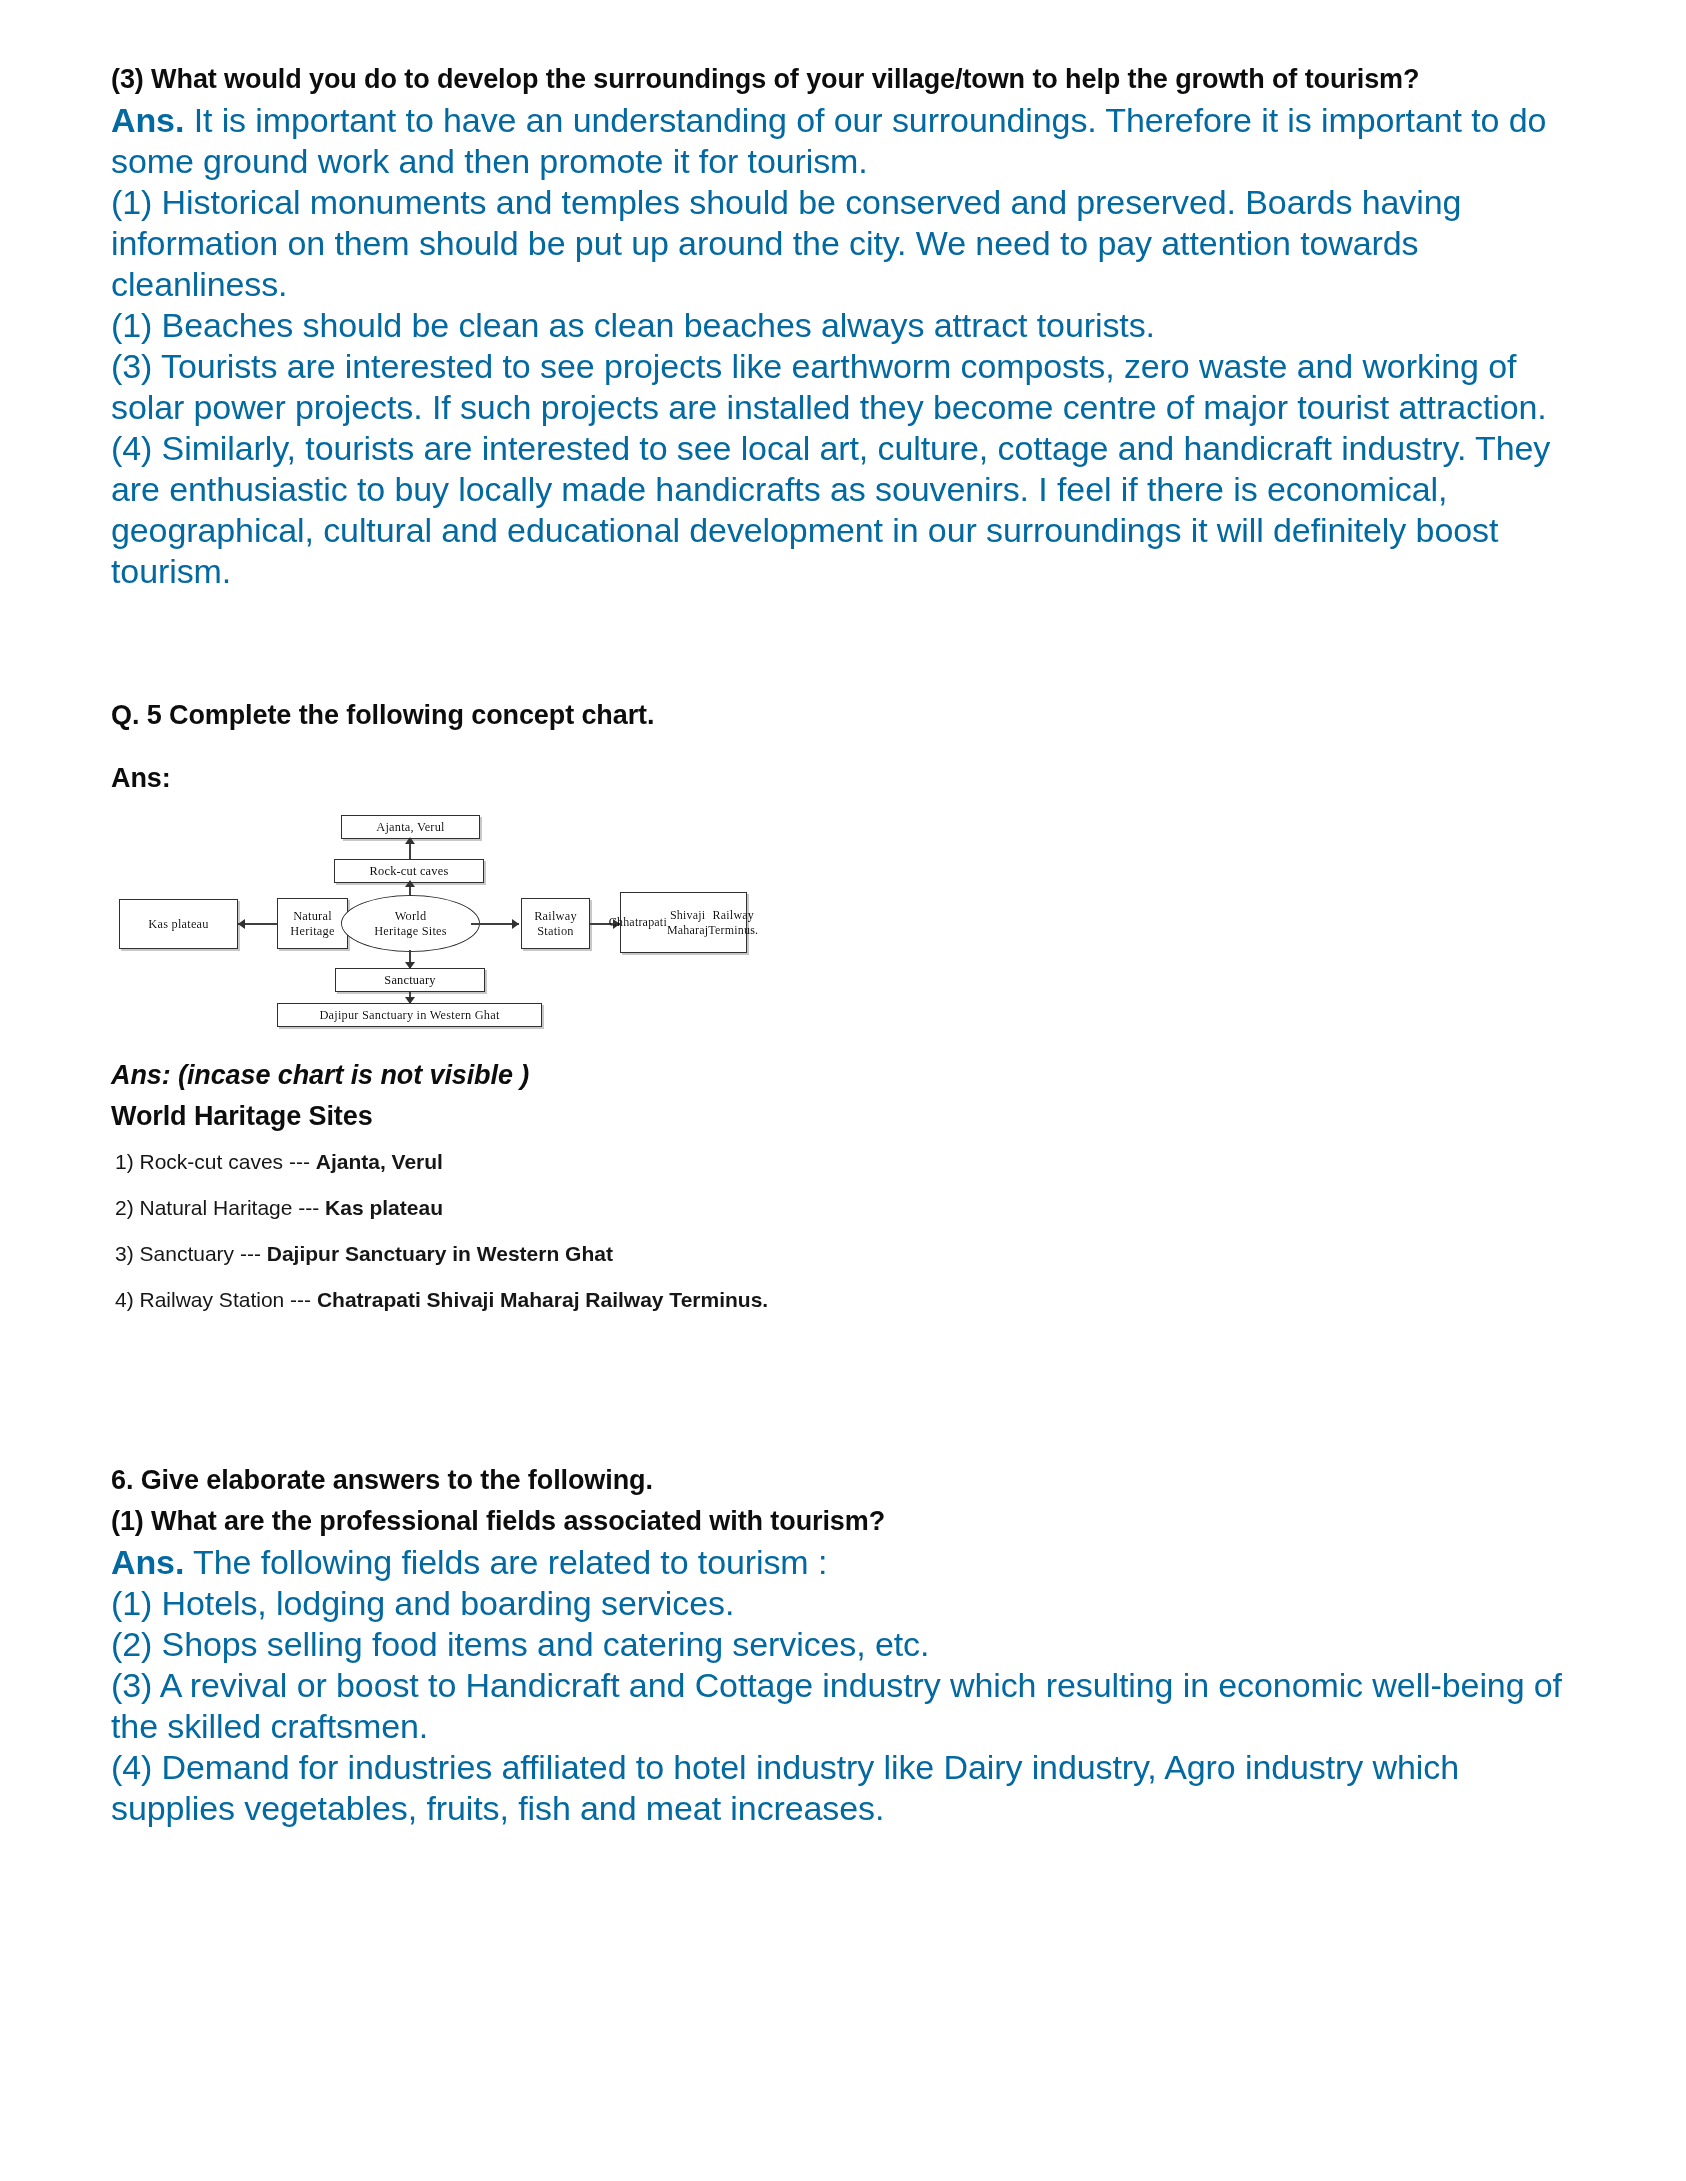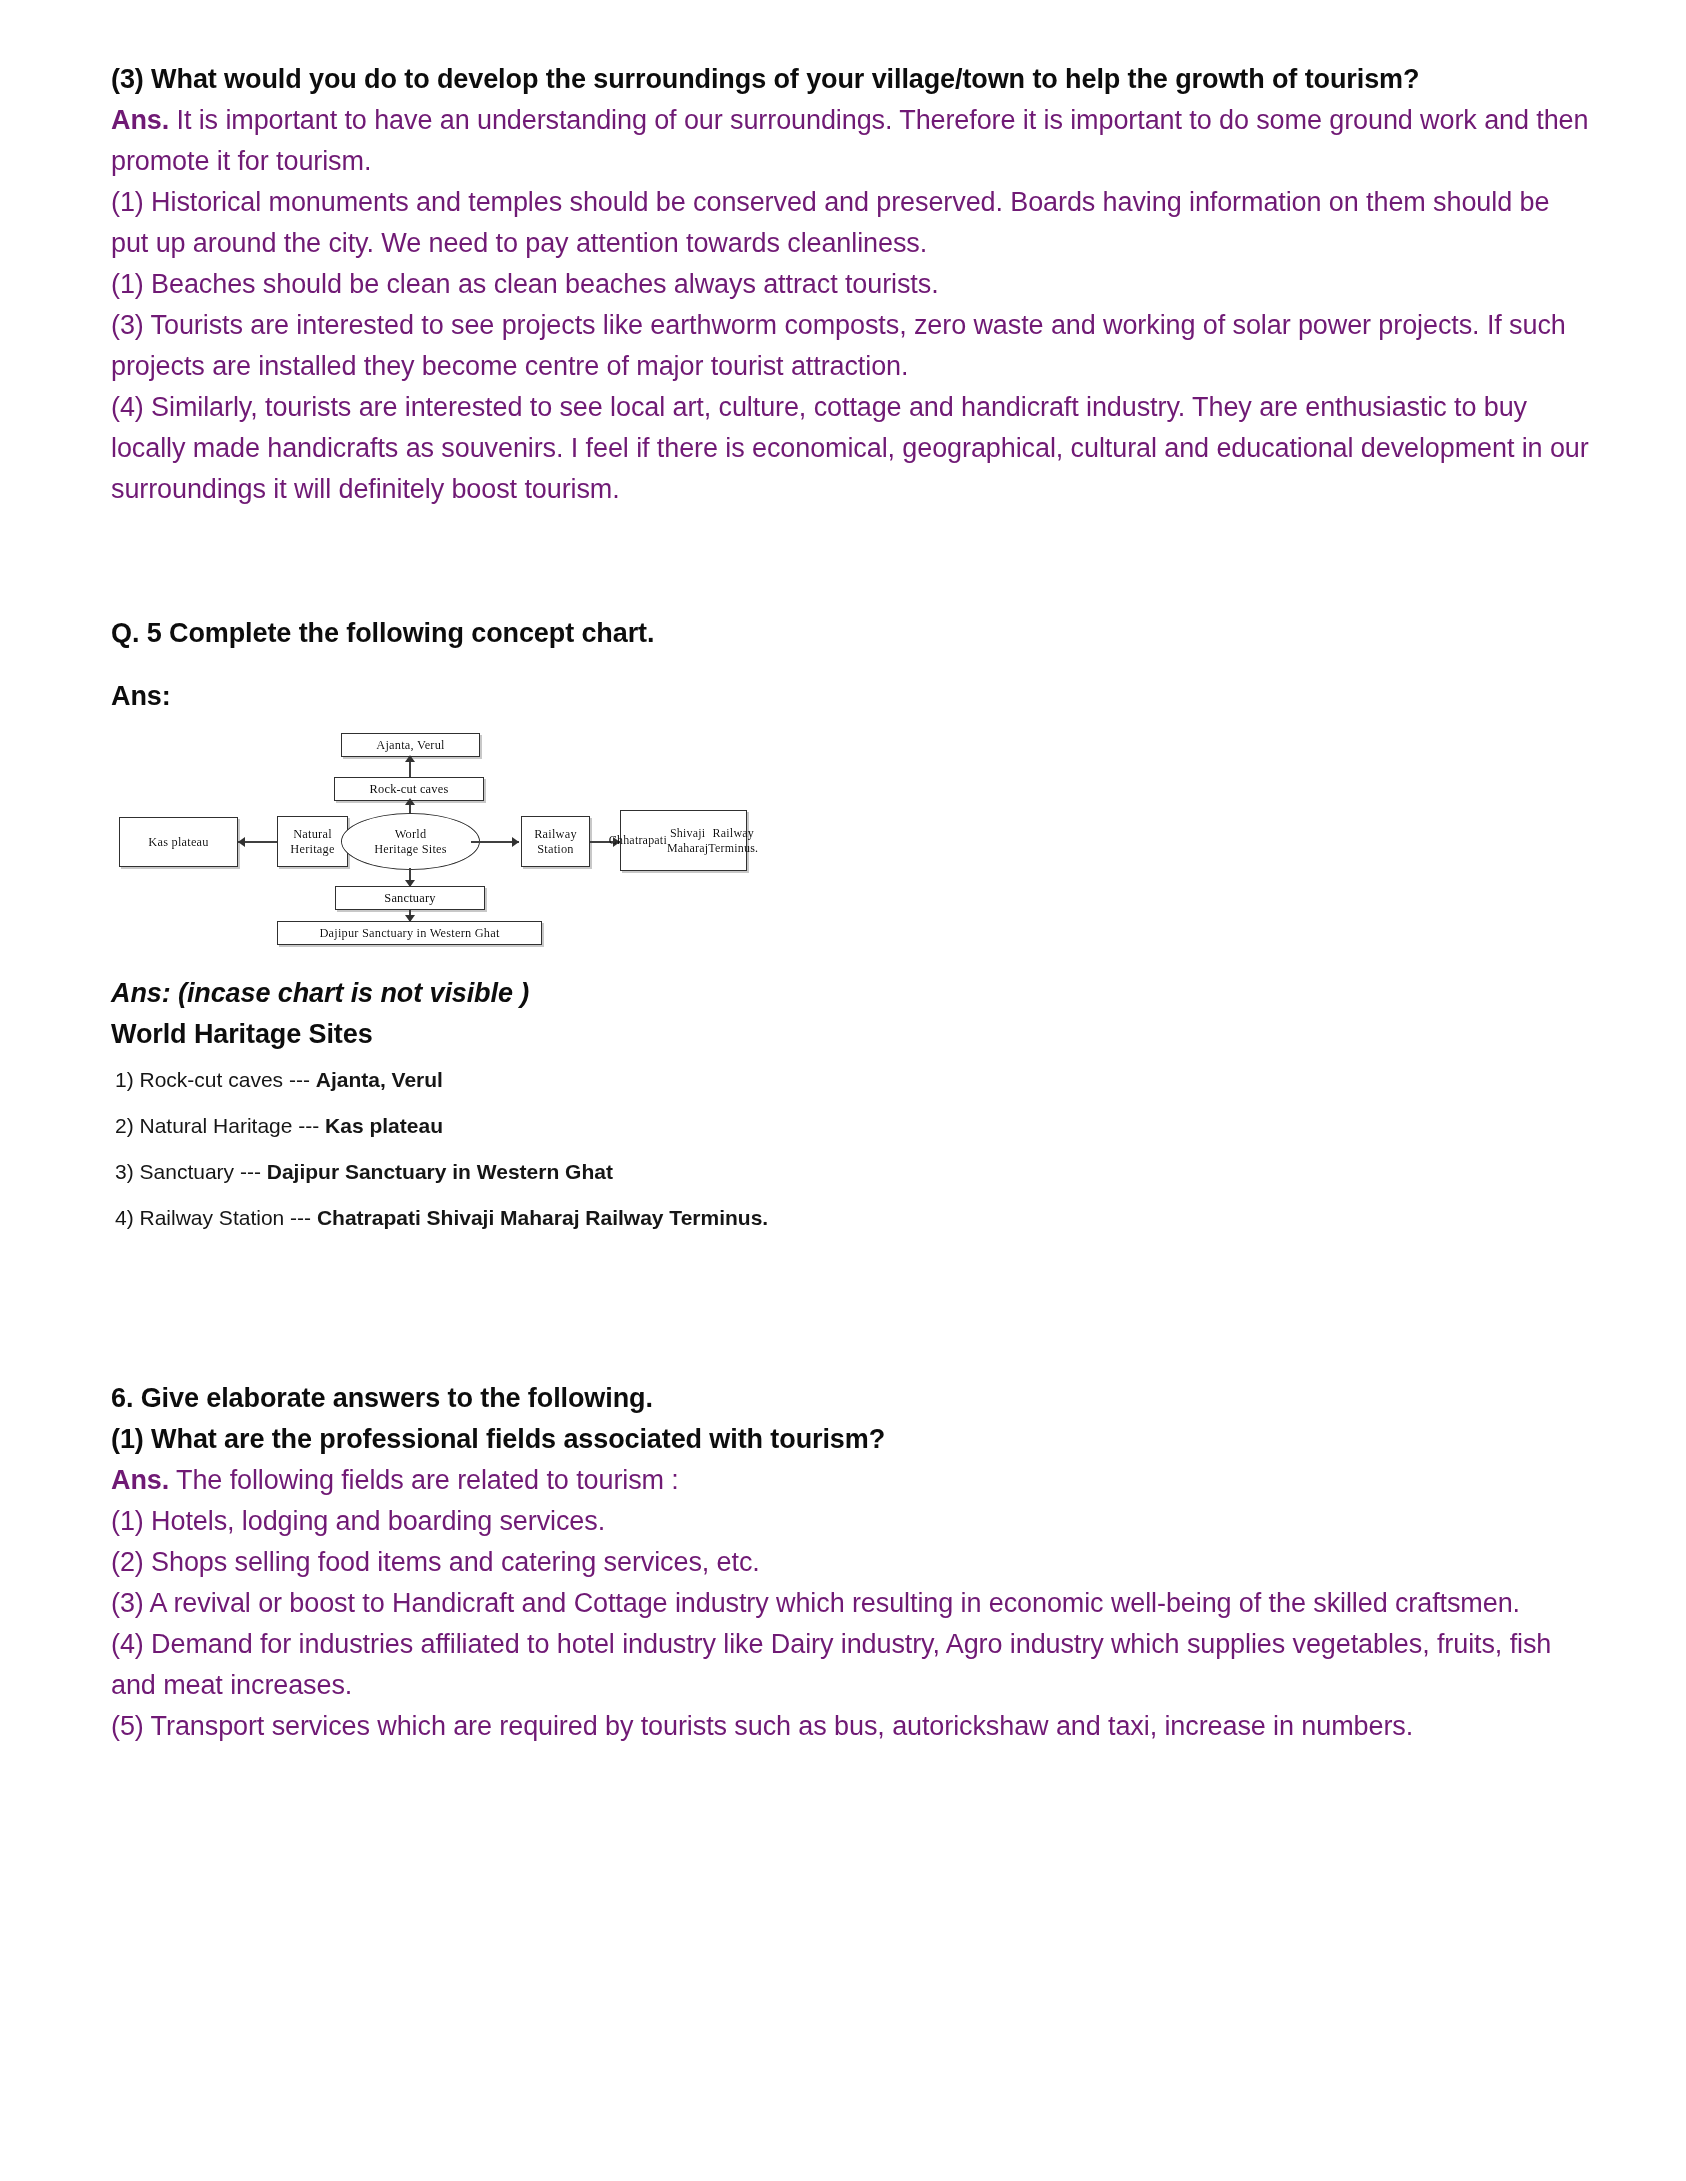--- a/index.html
+++ b/index.html
@@ -16,23 +16,23 @@
   }
   .page {
     width: 1686px;
     min-height: 2181px;
     box-sizing: border-box;
     padding: 59px 97px 40px 111px;
     background: #ffffff;
     position: relative;
   }
   .para {
-    font-size: 27px;
+    font-size: 34px;
     line-height: 41px;
-    color: #701a75;
+    color: #0369a1;
     margin: 0;
     letter-spacing: -0.1px;
   }
   .bold {
     font-weight: bold;
   }
   .qhead {
     font-size: 27px;
     line-height: 41px;
     font-weight: bold;
@@ -205,17 +205,16 @@
   <div class="spacer-xl"></div>
 
   <div>
     <p class="qhead">6. Give elaborate answers to the following.</p>
     <p class="qhead">(1) What are the professional fields associated with tourism?</p>
     <p class="para"><span class="bold">Ans.</span><span> The following fields are related to tourism :</span></p>
     <p class="para">(1) Hotels, lodging and boarding services.</p>
     <p class="para">(2) Shops selling food items and catering services, etc.</p>
     <p class="para">(3) A revival or boost to Handicraft and Cottage industry which resulting in economic well-being of the skilled craftsmen.</p>
     <p class="para">(4) Demand for industries affiliated to hotel industry like Dairy industry, Agro industry which supplies vegetables, fruits, fish and meat increases.</p>
-    <p class="para">(5) Transport services which are required by tourists such as bus, autorickshaw and taxi, increase in numbers.</p>
   </div>
 
 </div>
 
 
 </body></html>

